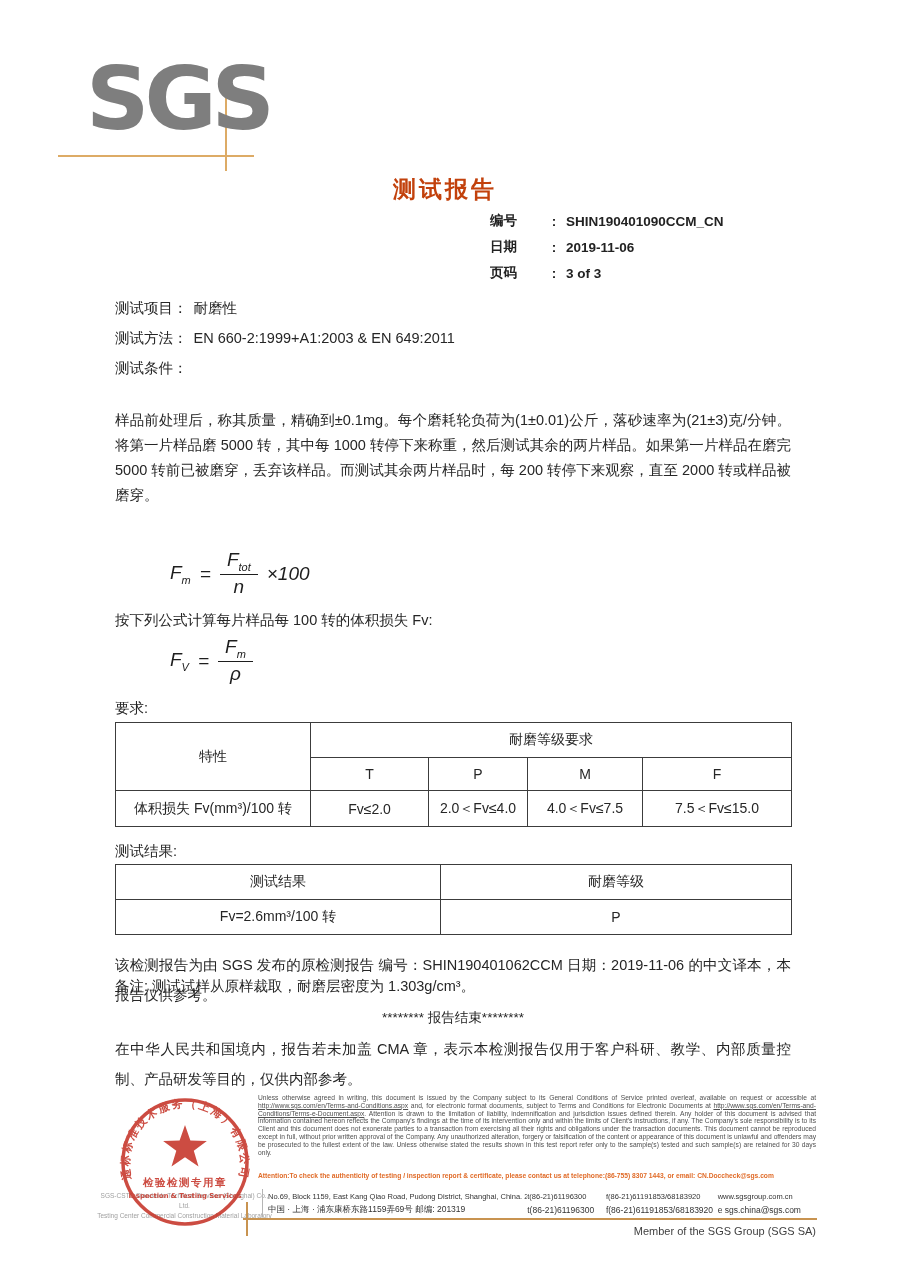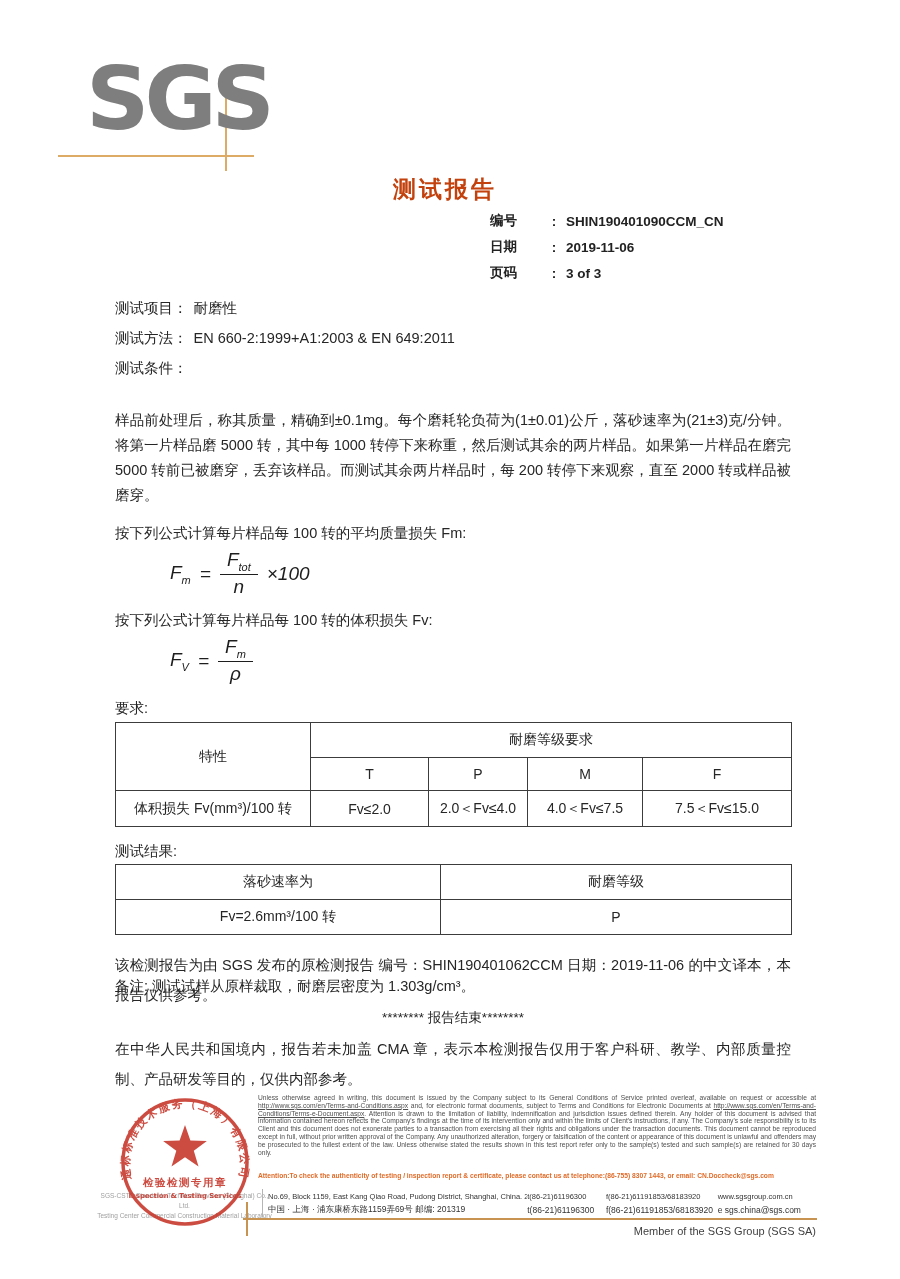--- a/index.html
+++ b/index.html
@@ -108,21 +108,20 @@
   </div>
   <div class="bline" style="top:313px;">
     <span class="lbl">测试方法：</span><span>EN 660-2:1999+A1:2003 &amp; EN 649:2011</span>
   </div>
   <div class="bline" style="top:343px;">
     <span>测试条件：</span>
   </div>
 
   <div class="bline para" style="top:392px;">样品前处理后，称其质量，精确到±0.1mg。每个磨耗轮负荷为(1±0.01)公斤，落砂速率为(21±3)克/分钟。将第一片样品磨 5000 转，其中每 1000 转停下来称重，然后测试其余的两片样品。如果第一片样品在磨完 5000 转前已被磨穿，丢弃该样品。而测试其余两片样品时，每 200 转停下来观察，直至 2000 转或样品被磨穿。</div>
 
-  <div class="bline" style="top:508px;">按下列公式计算每片样品每 100 转的平均质量损失 Fm:</div>
 
   <div class="formula" style="left:170px; top:533px;">
     <span><span>F</span><sub>m</sub></span>
     <span>=</span>
     <span class="frac">
       <span class="num"><span>F</span><sub>tot</sub></span>
       <span class="den">n</span>
     </span>
     <span class="fmul">×100</span>
   </div>
@@ -171,21 +170,21 @@
 
   <div class="bline" style="top:826px;">测试结果:</div>
 
   <table class="rpt" id="res-table" style="top:848px;">
     <colgroup>
         <col style="width:325px">
         <col style="width:351px">
       </colgroup>
     <tbody>
         <tr class="r1">
-      <th>落砂速率为</th>
+      <th>测试结果</th>
       <th>耐磨等级</th>
     </tr>
     <tr class="r2">
       <td>Fv=2.6mm³/100 转</td>
       <td>P</td>
     </tr>
   </tbody>
     </table>
 
   <div class="bline" style="top:961px;">备注: 测试试样从原样裁取，耐磨层密度为 1.303g/cm³。</div>

